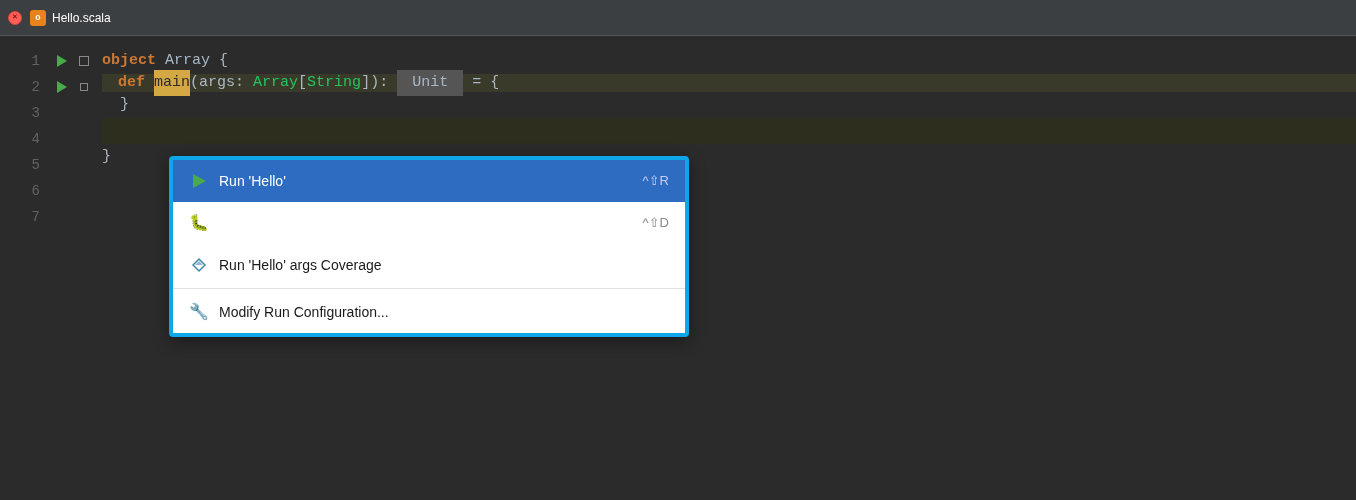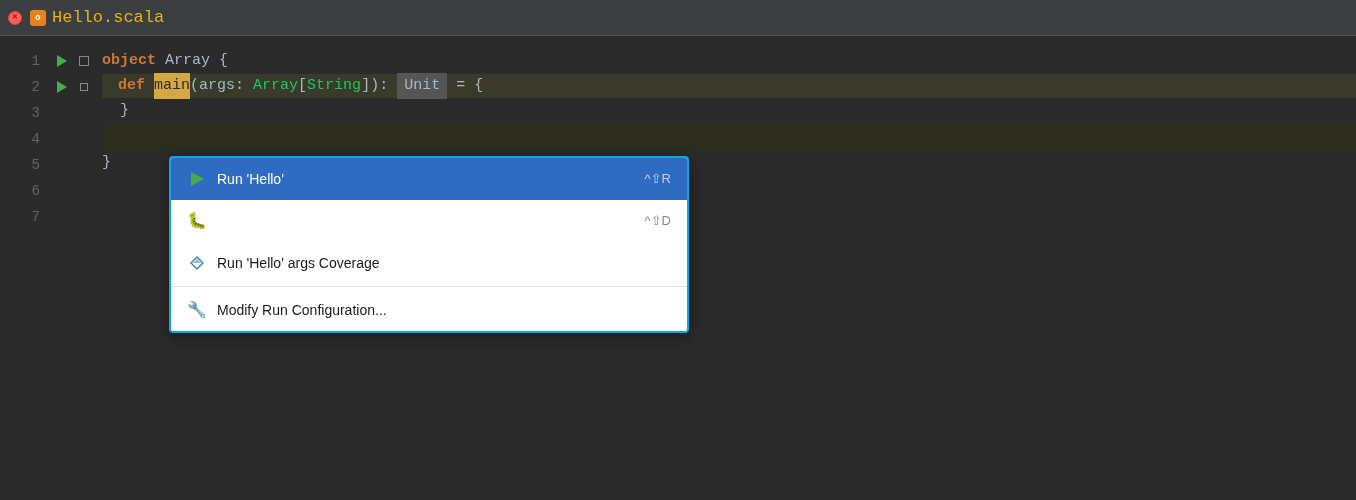--- a/index.html
+++ b/index.html
@@ -45,23 +45,23 @@
       display: flex;
       align-items: center;
       justify-content: center;
       font-size: 10px;
       color: white;
       font-weight: bold;
       margin-right: 6px;
     }
 
     .tab-title {
-      color: #eab308;
-      font-size: 17px;
-      font-family: Liberation Mono, monospace;
+      color: #ffffff;
+      font-size: 12px;
+      font-family: Liberation Sans, sans-serif;
     }
 
     
     .editor {
       display: flex;
       height: calc(500px - 36px);
       background: #2b2b2b;
       position: relative;
     }
 
@@ -97,38 +97,38 @@
     .kw { color: #cc7832; font-weight: bold; }                          
     .obj-name { color: #a9b7c6; }
     .type { color: #22c55e; }
     .string { color: #6a8759; }
     .punct { color: #a9b7c6; }
 
     .line2-highlight {
       background: #3a3a2a;
       display: flex;
       align-items: center;
-      height: 24px;
+      height: 18px;
       white-space: pre;
     }
 
     .unit-box {
       background: #555555;
       color: #a9b7c6;
-      padding: 0 7px;
+      padding: 0 15px;
     }
 
     
     .context-menu {
       position: absolute;
       top: 120px;
       left: 75px;
       width: 520px;
       background: #ffffff;
-      border: 2px solid #0ea5e9;
+      border: 4px solid #0ea5e9;
       border-radius: 4px;
       box-shadow: 0 4px 16px rgba(0,0,0,0.4);
       z-index: 100;
       overflow: hidden;
     }
 
     .menu-item {
       display: flex;
       align-items: center;
       padding: 8px 16px;

